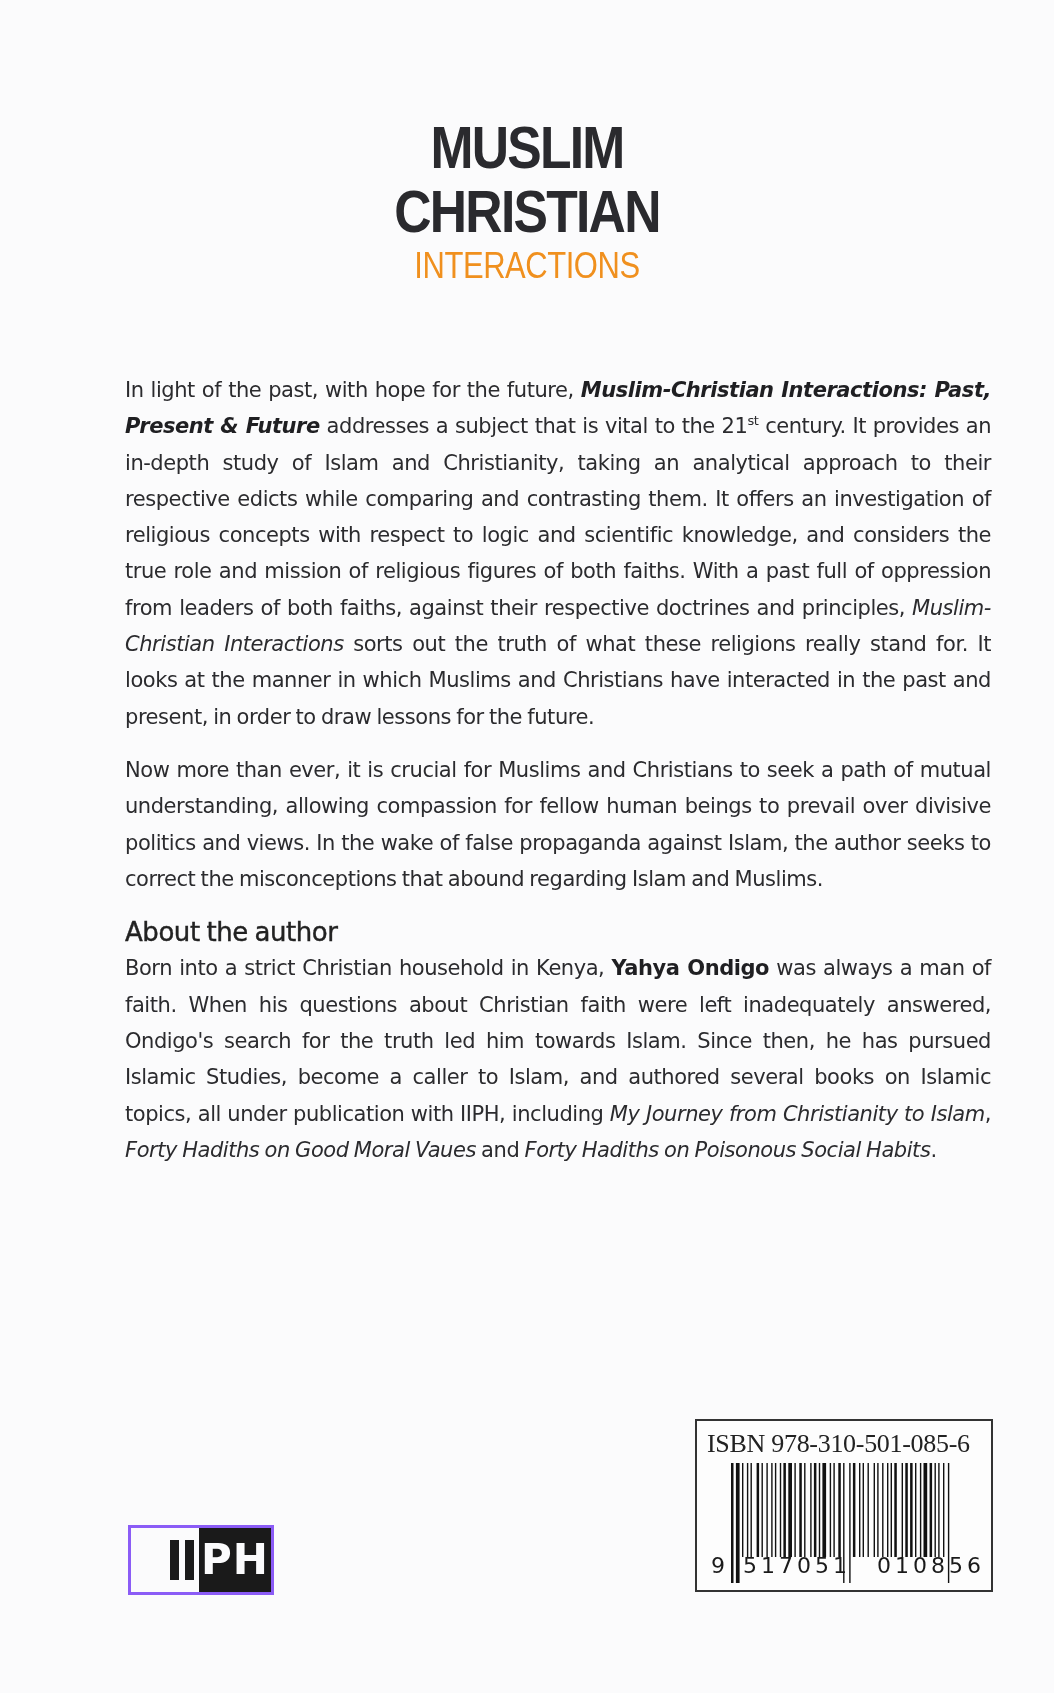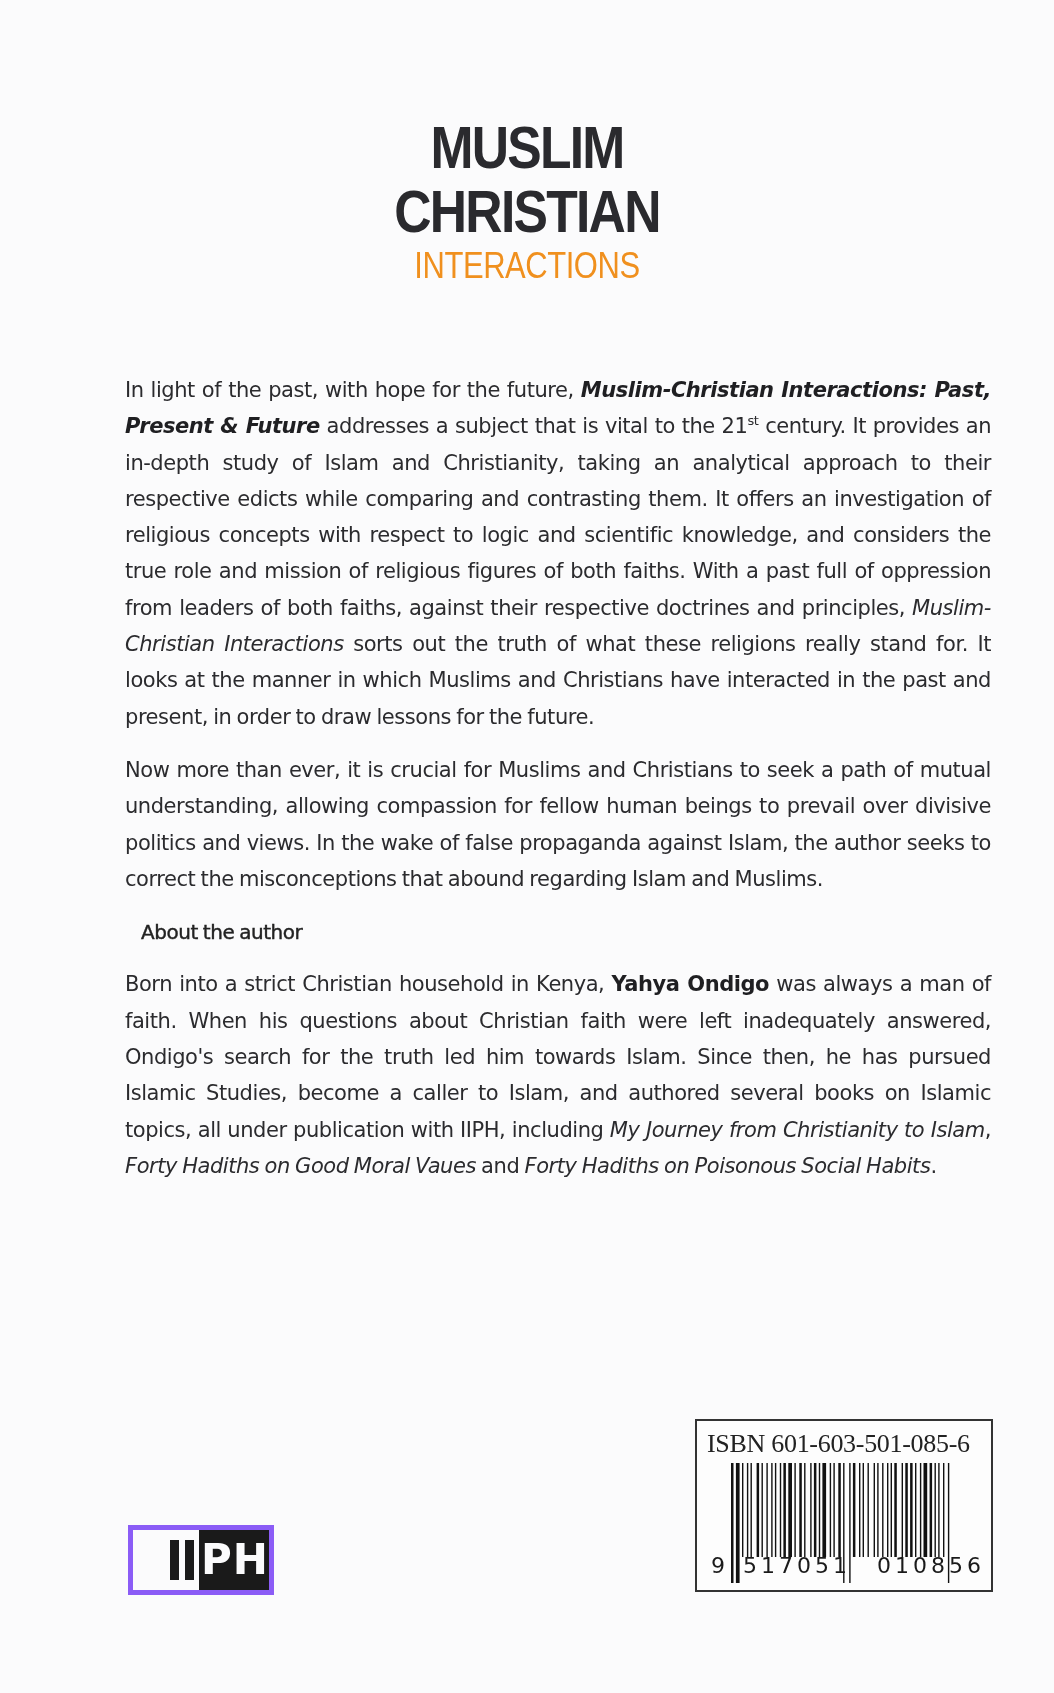--- a/index.html
+++ b/index.html
@@ -41,28 +41,28 @@
     text-align: justify;
     color: #2b2b2e;
     letter-spacing: -0.45px;
     word-spacing: -1px;
   }
   .body-text p { margin: 0 0 17px 0; }
   .body-text b { font-weight: bold; color: #1f1f22; }
   .body-text i { font-style: italic; }
   sup { font-size: 13px; line-height: 0; vertical-align: 8px; }
   .author-heading {
-    font-size: 20px; line-height: 36.3px; margin: 16px; color: #222;
+    font-size: 26px; line-height: 36.3px; margin: 0; color: #222;
     font-weight: normal;
     -webkit-text-stroke: 0.4px #222;
   }
   .logo {
     position: absolute; left: 128px; top: 1525px;
     width: 146px; height: 70px;
-    border: 5px solid #8b5cf6; box-sizing: border-box;
+    border: 3px solid #8b5cf6; box-sizing: border-box;
     display: flex; background: #1a1a1a;
   }
   .logo .left {
     width: 68px; background: #fbfbfc; display: flex; align-items: center; justify-content: flex-end;
     padding-right: 0; box-sizing: border-box;
   }
   .logo .bar { width: 9px; height: 40px; background: #1a1a1a; margin-right: 6px; }
   .logo .right {
     flex: 1; display: flex; align-items: center; justify-content: flex-start;
     color: #fbfbfc; font-weight: bold; font-size: 42px; line-height: 1;
@@ -107,21 +107,21 @@
   <div class="left">
     <div class="bar"></div>
     <div class="bar" style="margin-right:5px"></div>
   </div>
   <div class="right">
     <span style="margin-left:2px">PH</span>
   </div>
 </div>
 
 <div class="isbn-box">
-  <div class="isbn-label">ISBN 601-603-501-085-6</div>
+  <div class="isbn-label">ISBN 978-310-501-085-6</div>
   <svg class="barcode" width="298" height="173">
       <rect x="34.0" y="42" width="2.5" height="120" fill="#111"></rect>
       <rect x="38.9" y="42" width="3.7" height="120" fill="#111"></rect>
       <rect x="45.0" y="42" width="1.4" height="94" fill="#111"></rect>
       <rect x="49.9" y="42" width="1.4" height="94" fill="#111"></rect>
       <rect x="53.5" y="42" width="1.4" height="94" fill="#111"></rect>
       <rect x="59.6" y="42" width="2.5" height="94" fill="#111"></rect>
       <rect x="64.5" y="42" width="1.4" height="94" fill="#111"></rect>
       <rect x="69.4" y="42" width="1.4" height="94" fill="#111"></rect>
       <rect x="74.2" y="42" width="1.4" height="94" fill="#111"></rect>

